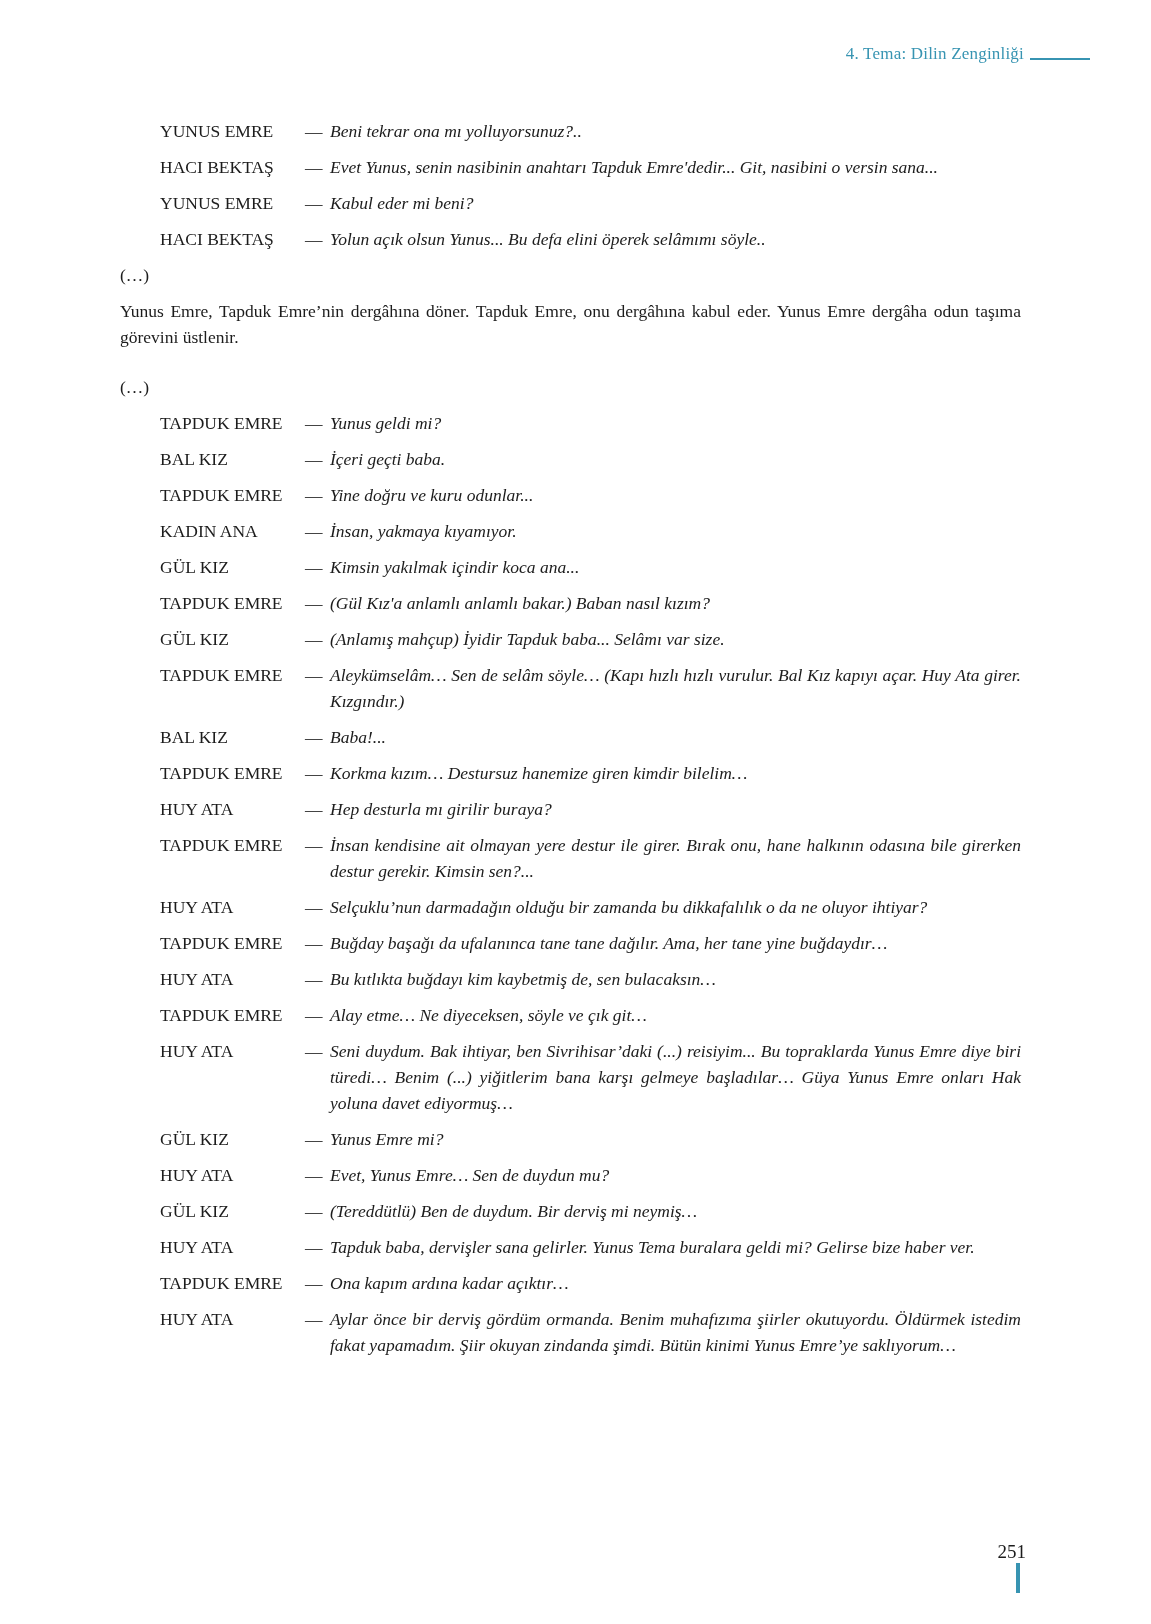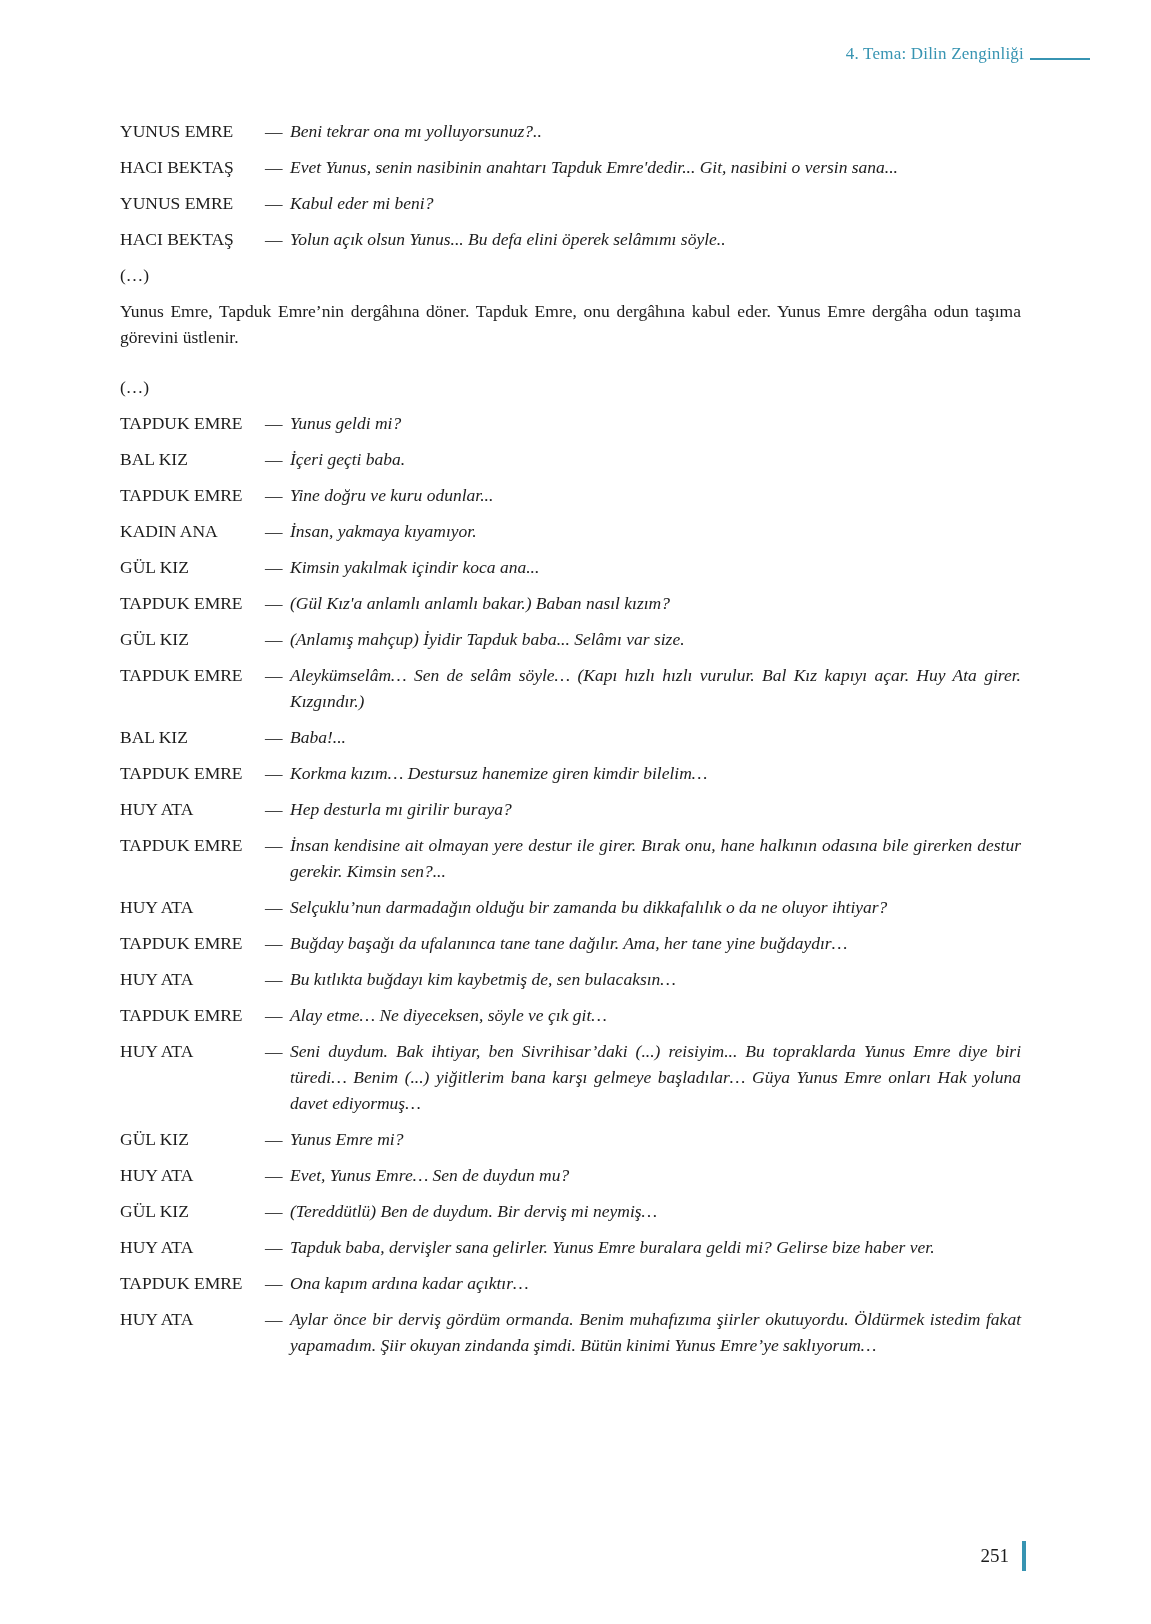--- a/index.html
+++ b/index.html
@@ -43,20 +43,21 @@
     width: 901px;
     font-size: 17.5px;
     line-height: 26px;
   }
   .line {
     margin: 0 0 10px 0;
   }
   .speech {
     display: flex;
     align-items: flex-start;
+    margin-left: 40px;
   }
   .speaker {
     flex: 0 0 145px;
     white-space: nowrap;
     overflow: visible;
   }
   .dash {
     flex: 0 0 25px;
   }
   .speech-text {
@@ -70,20 +71,21 @@
   }
   .ellipsis {
     margin: 0 0 10px 0;
   }
   .page-footer {
     position: absolute;
     top: 1541px;
     right: 125px;
     display: flex;
     align-items: center;
+    flex-direction: column;
   }
   .page-number {
     font-size: 19px;
     color: #1c1c1c;
   }
   .footer-bar {
     width: 4px;
     height: 30px;
     background: #3794b2;
     margin-left: 13px;
@@ -217,21 +219,21 @@
       <div class="speech-text">Evet, Yunus Emre… Sen de duydun mu?</div>
     </div>
     <div class="line speech">
       <span class="speaker">GÜL KIZ</span>
       <span class="dash">—</span>
       <div class="speech-text">(Tereddütlü) Ben de duydum. Bir derviş mi neymiş…</div>
     </div>
     <div class="line speech">
       <span class="speaker">HUY ATA</span>
       <span class="dash">—</span>
-      <div class="speech-text">Tapduk baba, dervişler sana gelirler. Yunus Emre buralara geldi mi? Gelirse bize haber ver.</div>
+      <div class="speech-text">Tapduk baba, dervişler sana gelirler. Yunus Tema buralara geldi mi? Gelirse bize haber ver.</div>
     </div>
     <div class="line speech">
       <span class="speaker">TAPDUK EMRE</span>
       <span class="dash">—</span>
       <div class="speech-text">Ona kapım ardına kadar açıktır…</div>
     </div>
     <div class="line speech">
       <span class="speaker">HUY ATA</span>
       <span class="dash">—</span>
       <div class="speech-text">Aylar önce bir derviş gördüm ormanda. Benim muhafızıma şiirler okutuyordu. Öldürmek istedim fakat yapamadım. Şiir okuyan zindanda şimdi. Bütün kinimi Yunus Emre’ye saklıyorum…</div>

